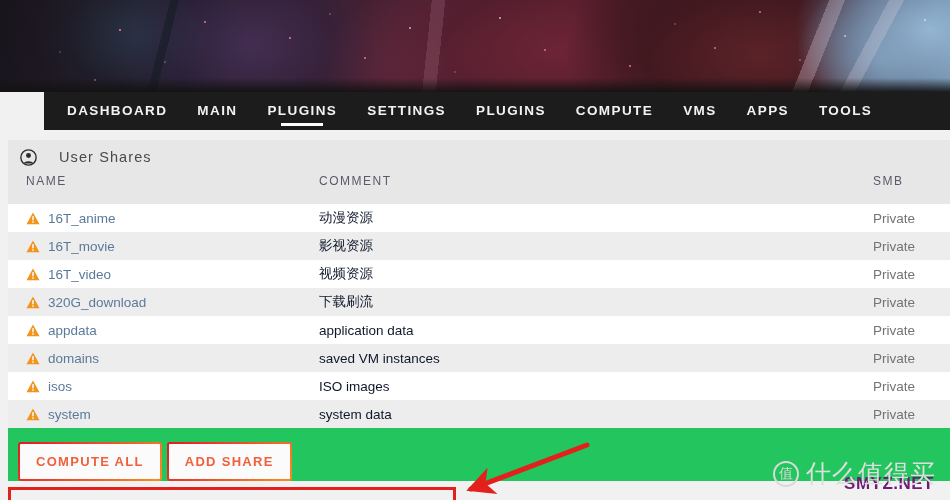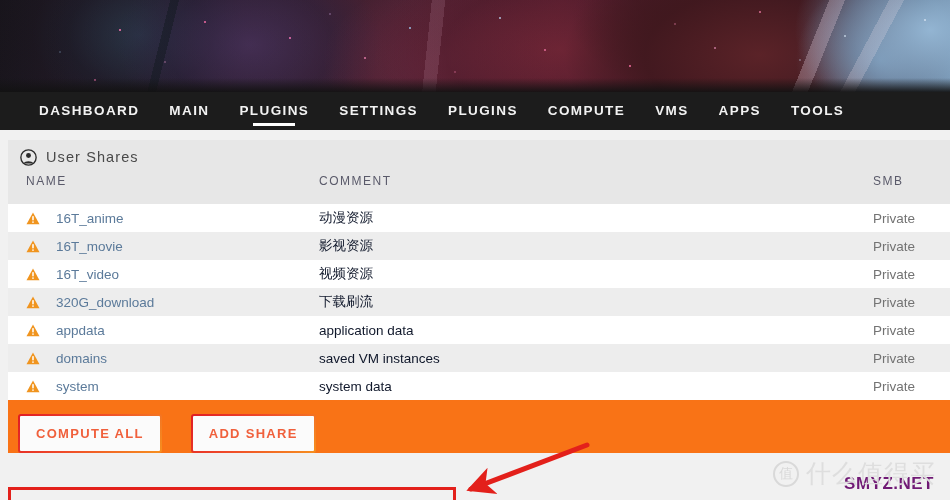--- a/index.html
+++ b/index.html
@@ -79,21 +79,22 @@
     position: absolute; left: 0; right: 0; bottom: 0; height: 14px;
     background: linear-gradient(to bottom, rgba(18,18,18,0) 0%, rgba(18,18,18,.92) 100%);
   }
 
   
   .navbar {
     height: 38px;
     background: #1c1c1c;
     display: flex;
     align-items: center;
-    padding-left: 24px;
+    padding-left: 8px;
+    margin-left: 44px;
   }
   .nav-item {
     position: relative;
     color: #f2f2f2;
     font-size: 13.5px;
     font-weight: bold;
     letter-spacing: 1.4px;
     padding: 0 15px;
     height: 38px;
     line-height: 38px;
@@ -120,21 +121,21 @@
     position: relative;
   }
   .panel { width: 942px; background: #fff; }
 
   .panel-title {
     background: #e7e7e7;
     height: 34px;
     display: flex;
     align-items: center;
     padding-left: 12px;
-    gap: 9px;
+    gap: 22px;
     color: #4a4a4a;
     font-size: 14.5px;
     letter-spacing: 1.1px;
   }
   .user-icon { width: 17px; height: 17px; display: block; }
 
   table { width: 100%; border-collapse: collapse; table-layout: fixed; }
   thead th {
     background: #e7e7e7;
     color: #5a5a6a;
@@ -153,37 +154,37 @@
   tbody tr { height: 28px; }
   tbody tr:nth-child(odd) { background: #ffffff; }
   tbody tr:nth-child(even) { background: #ededed; }
   tbody td {
     padding: 0 0 0 18px;
     font-size: 13.5px;
     color: #333;
     vertical-align: middle;
     height: 28px;
   }
-  .name-cell { display: flex; align-items: center; gap: 16px; }
+  .name-cell { display: flex; align-items: center; gap: 8px; }
   .warn-icon { width: 14px; height: 13px; flex: none; display: block; }
   .share-link {
     color: #5b7a9a;
     text-decoration: none;
     cursor: pointer;
     font-size: 13.5px;
   }
   .comment-cell { color: #0f172a; font-size: 13.5px; }
   .smb-cell { color: #737373; font-size: 13.5px; padding-left: 0; }
 
   
   .btn-bar {
     padding: 14px 0 0 10px;
     display: flex;
-    gap: 29px;
-    background: #f97316;
+    gap: 5px;
+    background: #22c55e;
   }
   .btn {
     position: relative;
     background: #fbfbfb;
     border: 0;
     padding: 10px 16px;
     font-size: 13px;
     font-weight: bold;
     letter-spacing: 1.3px;
     color: #f0603c;
@@ -405,20 +406,36 @@
           <tr>
             <td>
               <div class="name-cell">
                 <span>
                   <svg class="warn-icon" viewBox="0 0 16 15" aria-hidden="true">
                     <path d="M8 0.6 L15.5 14.2 L0.5 14.2 Z" fill="#f0941e"></path>
                     <rect x="7.1" y="4.6" width="1.8" height="5.1" rx="0.8" fill="#ffffff"></rect>
                     <rect x="7.1" y="10.7" width="1.8" height="1.9" rx="0.8" fill="#ffffff"></rect>
                   </svg>
                 </span>
+                <a class="share-link">isos</a>
+              </div>
+            </td>
+            <td class="comment-cell">ISO images</td>
+            <td class="smb-cell">Private</td>
+          </tr>
+          <tr>
+            <td>
+              <div class="name-cell">
+                <span>
+                  <svg class="warn-icon" viewBox="0 0 16 15" aria-hidden="true">
+                    <path d="M8 0.6 L15.5 14.2 L0.5 14.2 Z" fill="#f0941e"></path>
+                    <rect x="7.1" y="4.6" width="1.8" height="5.1" rx="0.8" fill="#ffffff"></rect>
+                    <rect x="7.1" y="10.7" width="1.8" height="1.9" rx="0.8" fill="#ffffff"></rect>
+                  </svg>
+                </span>
                 <a class="share-link">system</a>
               </div>
             </td>
             <td class="comment-cell">system data</td>
             <td class="smb-cell">Private</td>
           </tr>
         </tbody>
     </table>
 
   </div>

